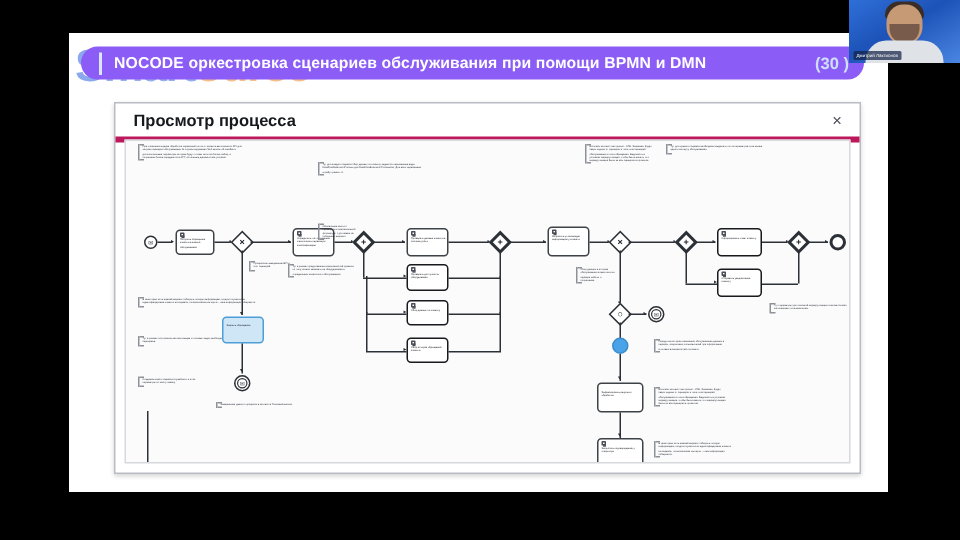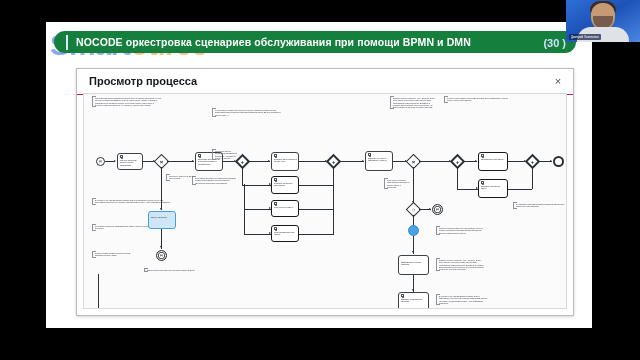--- a/index.html
+++ b/index.html
@@ -21,21 +21,21 @@
     font-size: 30px; font-weight: 700; letter-spacing: -1px;
     color: #3f6fe0; opacity: .55; white-space: nowrap;
     font-family: "Liberation Sans", sans-serif;
   }
   .watermark .wm-b { color: #2f62dd; }
   .watermark .wm-o { color: #f08a2a; }
 
   
   .title-banner {
     position: absolute; left: 8px; top: 9px; width: 522px; height: 22px;
-    background: #15803d; border-radius: 13px;
+    background: #8b5cf6; border-radius: 13px;
     display: flex; align-items: center; padding-left: 12px;
   }
   .title-bar-accent {
     width: 2px; height: 15px; background: #dbe6ff; margin-right: 8px; flex: 0 0 auto;
   }
   .title-text {
     color: #ffffff; font-size: 10.5px; font-weight: 700; white-space: nowrap;
     letter-spacing: .1px;
   }
   .title-badge {
@@ -43,21 +43,21 @@
     font-size: 11px; font-weight: 700;
   }
 
   
   .proc-card {
     position: absolute; left: 30px; top: 46px; width: 498px; height: 248px;
     background: #ffffff; border: 1px solid #b9bcc2;
     box-shadow: 0 1px 3px rgba(0,0,0,.18);
   }
   .proc-head {
-    position: relative; height: 26px; border-bottom: 1px solid #be185d; padding-left: 21px;
+    position: relative; height: 26px; border-bottom: 4px solid #be185d; padding-left: 21px;
   }
   .proc-title {
     position: absolute; left: 12px; top: 6px;
     font-size: 11px; font-weight: 700; color: #16191d;
   }
   .proc-close {
     position: absolute; right: 8px; top: 5px; width: 14px; height: 14px;
     display: flex; align-items: center; justify-content: center;
     font-size: 11px; color: #4a4f57; cursor: pointer; line-height: 1;
   }

